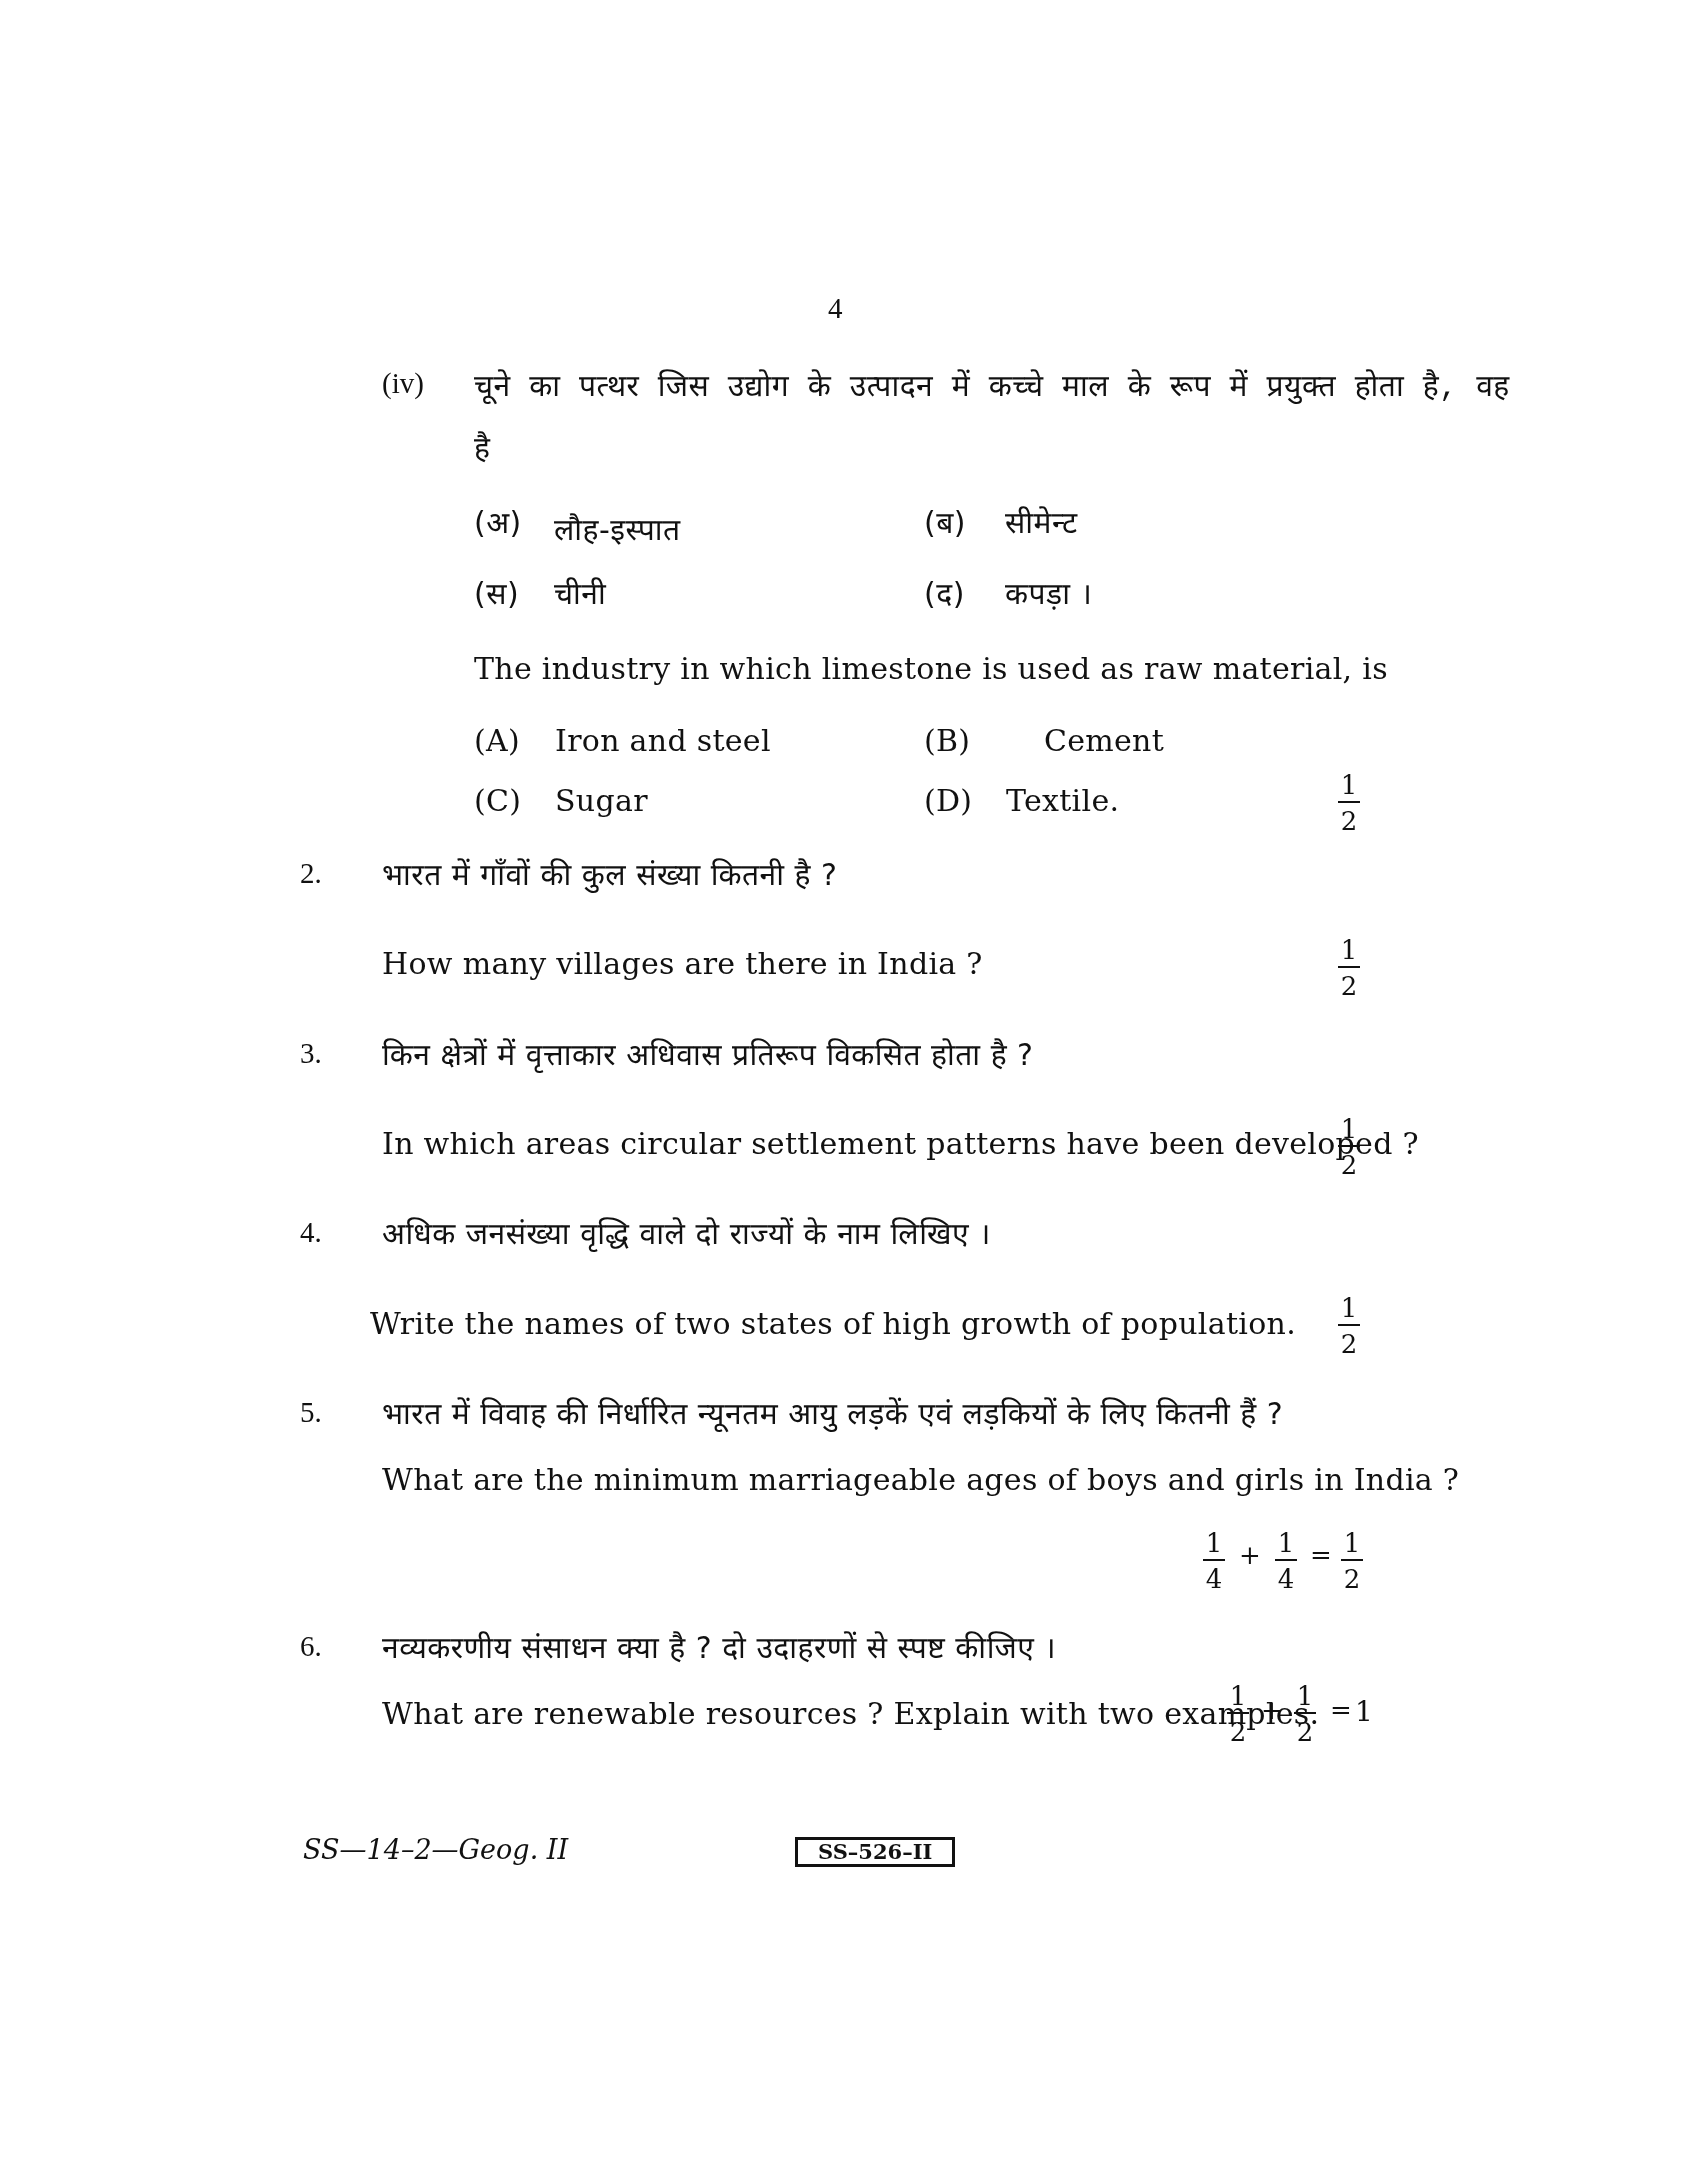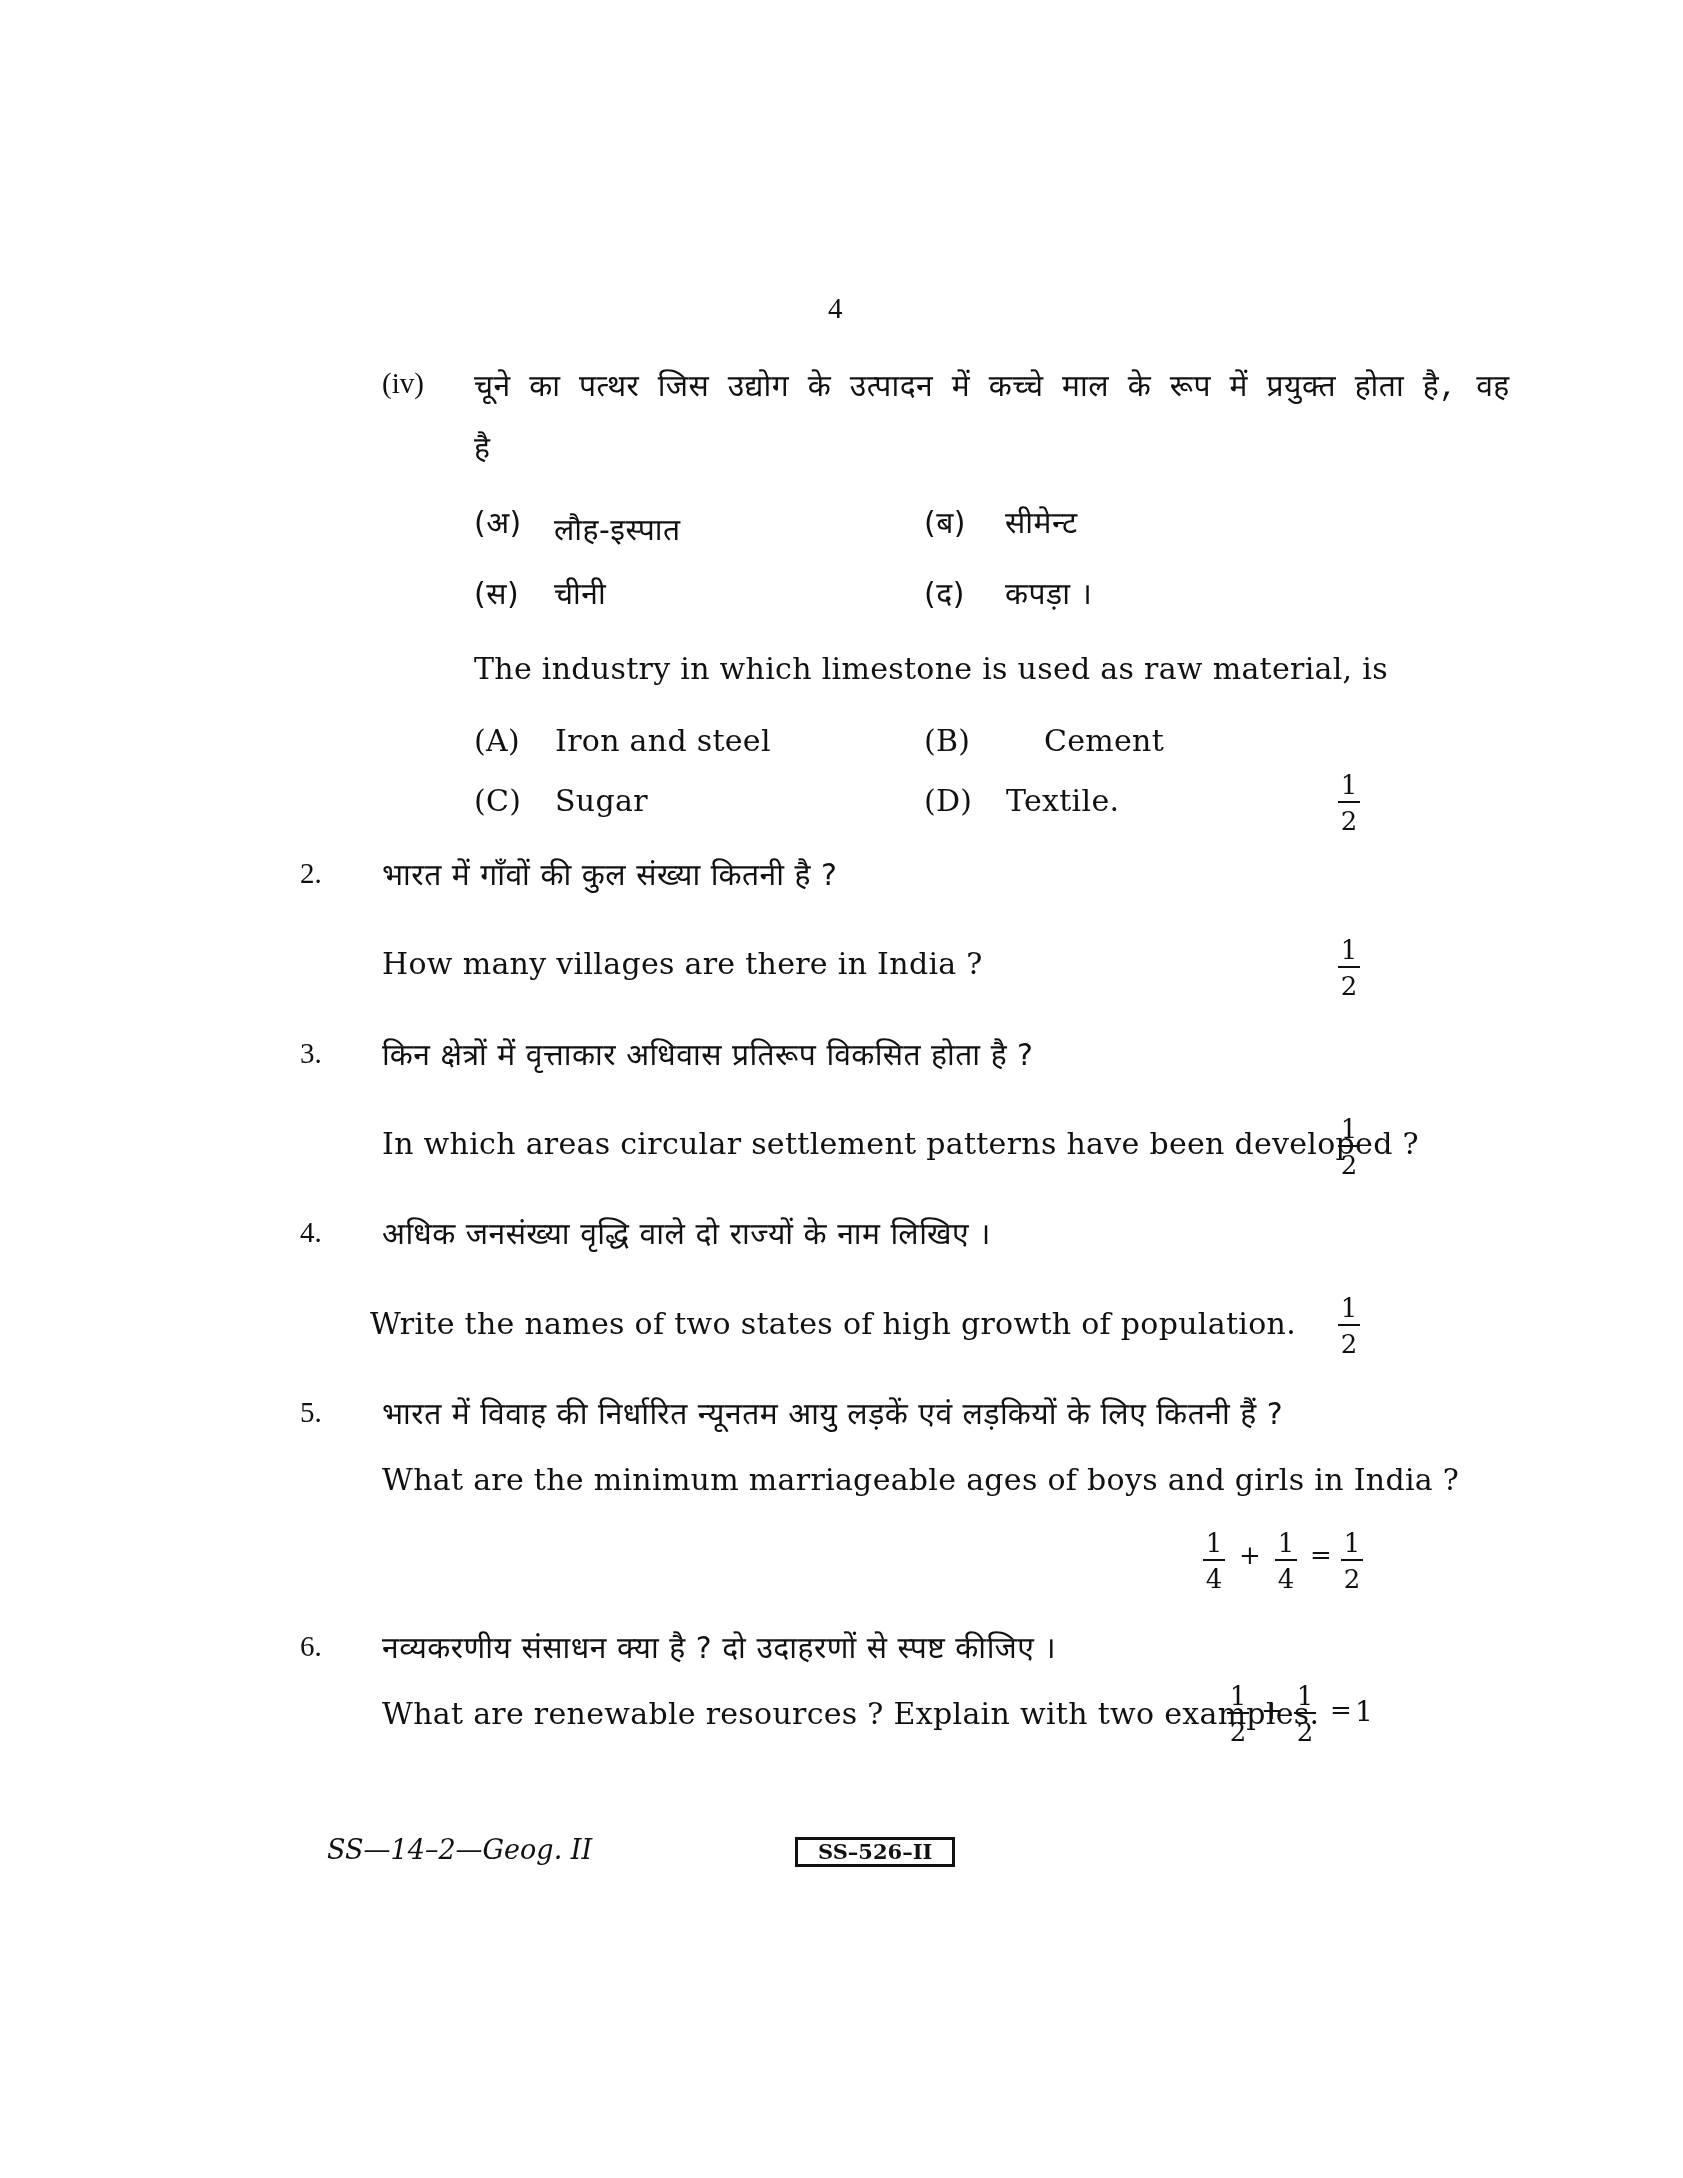--- a/index.html
+++ b/index.html
@@ -8,21 +8,21 @@
   .abs { position: absolute; white-space: nowrap; }
   .num { font-size: 29px; }
   .hi { font-size: 30px; font-family: "DejaVu Sans", "Liberation Sans", sans-serif; font-weight: normal; letter-spacing: 0.5px; }
   .en { font-size: 30px; font-family: "DejaVu Serif", "Liberation Serif", serif; letter-spacing: 0.3px; }
   .frac { position: absolute; display: inline-flex; flex-direction: column; align-items: center;
           font-family: "DejaVu Serif", "Liberation Serif", serif; font-size: 26px; line-height: 1; }
   .frac .n { padding-bottom: 3px; }
   .frac .bar { width: 22px; height: 2px; background: #111; }
   .frac .d { padding-top: 5px; }
   .op { position: absolute; font-family: "DejaVu Serif", serif; font-size: 26px; }
-  .footer-left { font-style: italic; font-size: 27px; font-family: "DejaVu Serif", "Liberation Serif", serif; margin-left: 24px; }
+  .footer-left { font-style: italic; font-size: 27px; font-family: "DejaVu Serif", "Liberation Serif", serif; }
   .footer-box { position: absolute; border: 3px solid #111; padding: 0 20px; font-weight: bold;
                 font-family: "DejaVu Serif", "Liberation Serif", serif; font-size: 21px; line-height: 24px; }
 </style>
 </head>
 <body>
 
 <div class="abs num" style="left:828px; top:292px;">4</div>
 
 <div>
   <div class="abs num" style="left:382px; top:367px;">(iv)</div>

